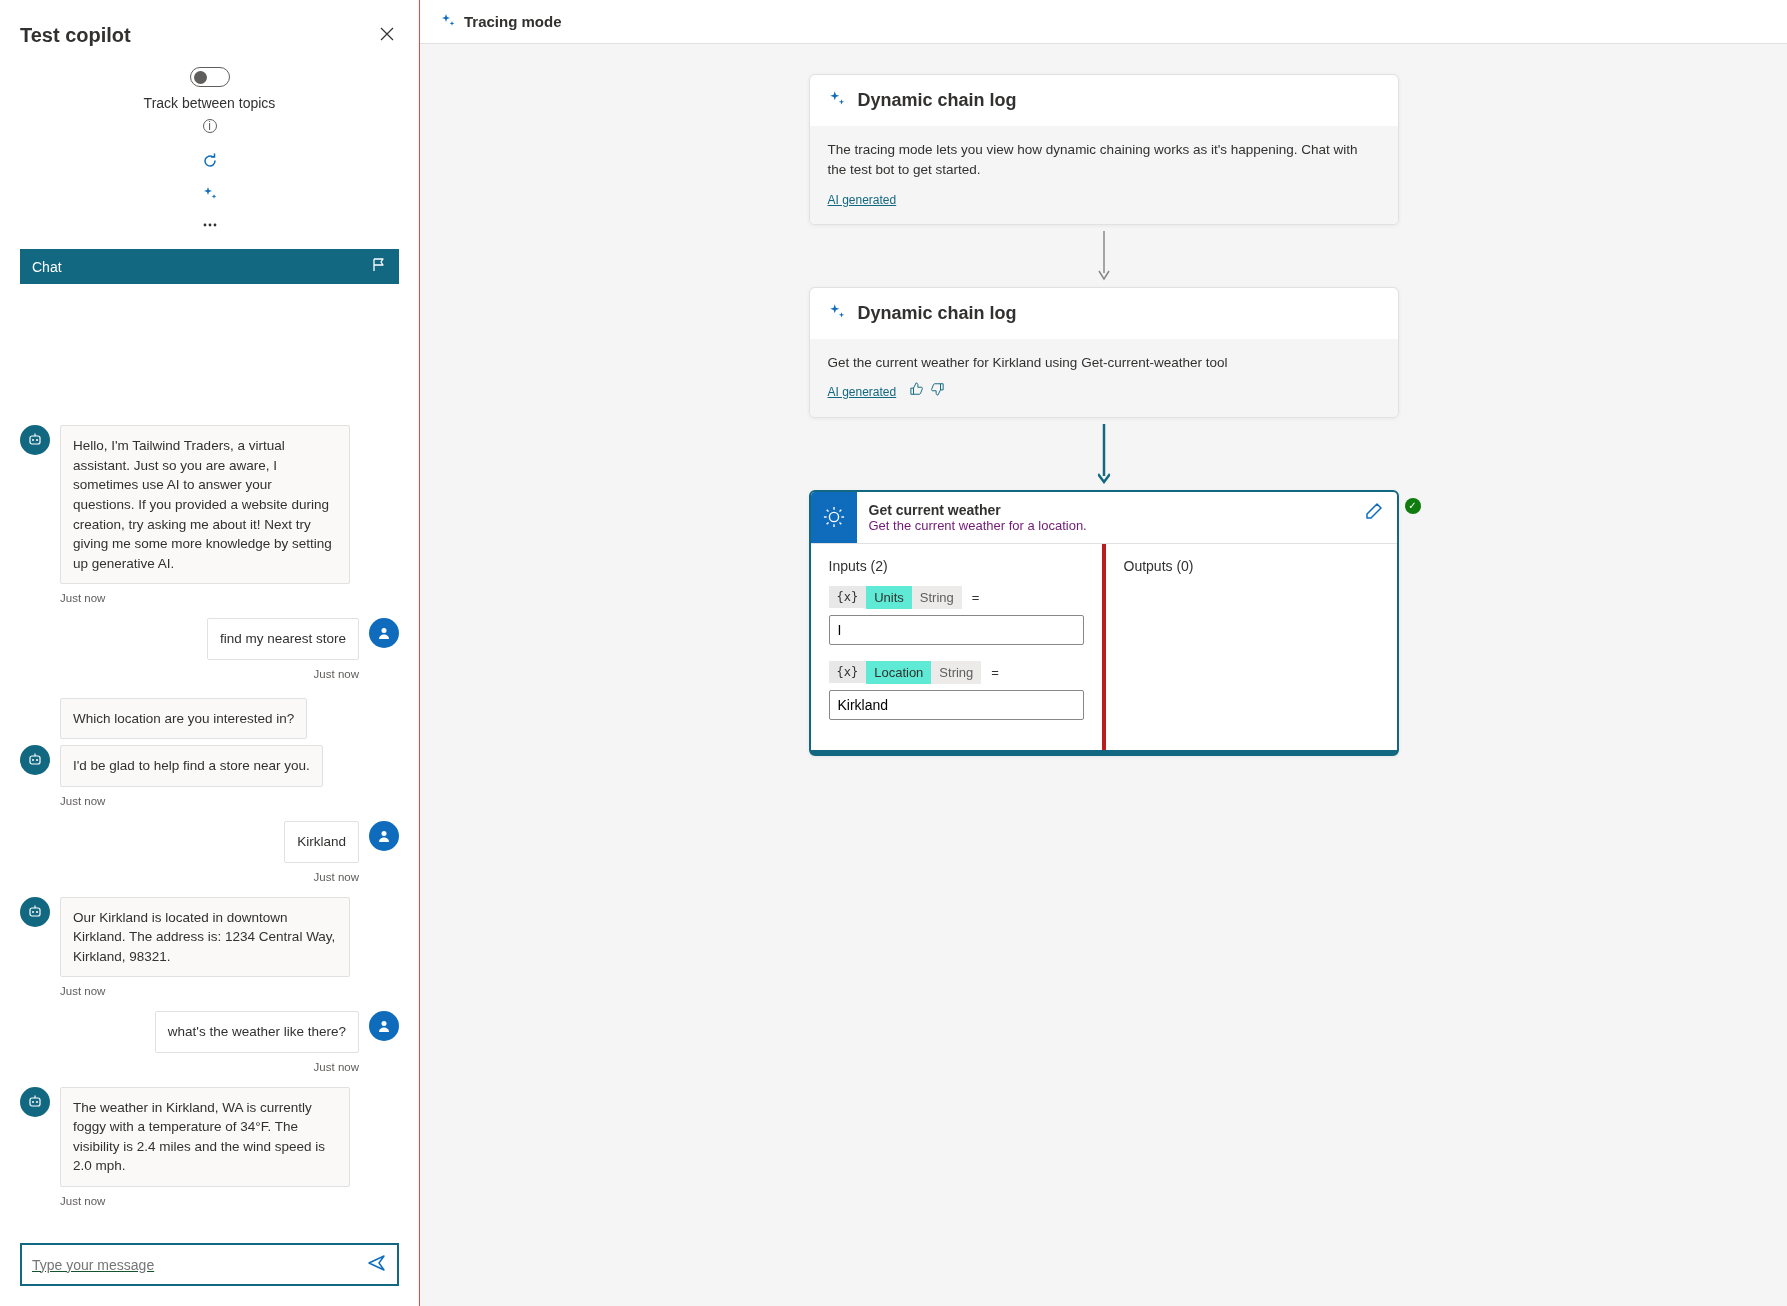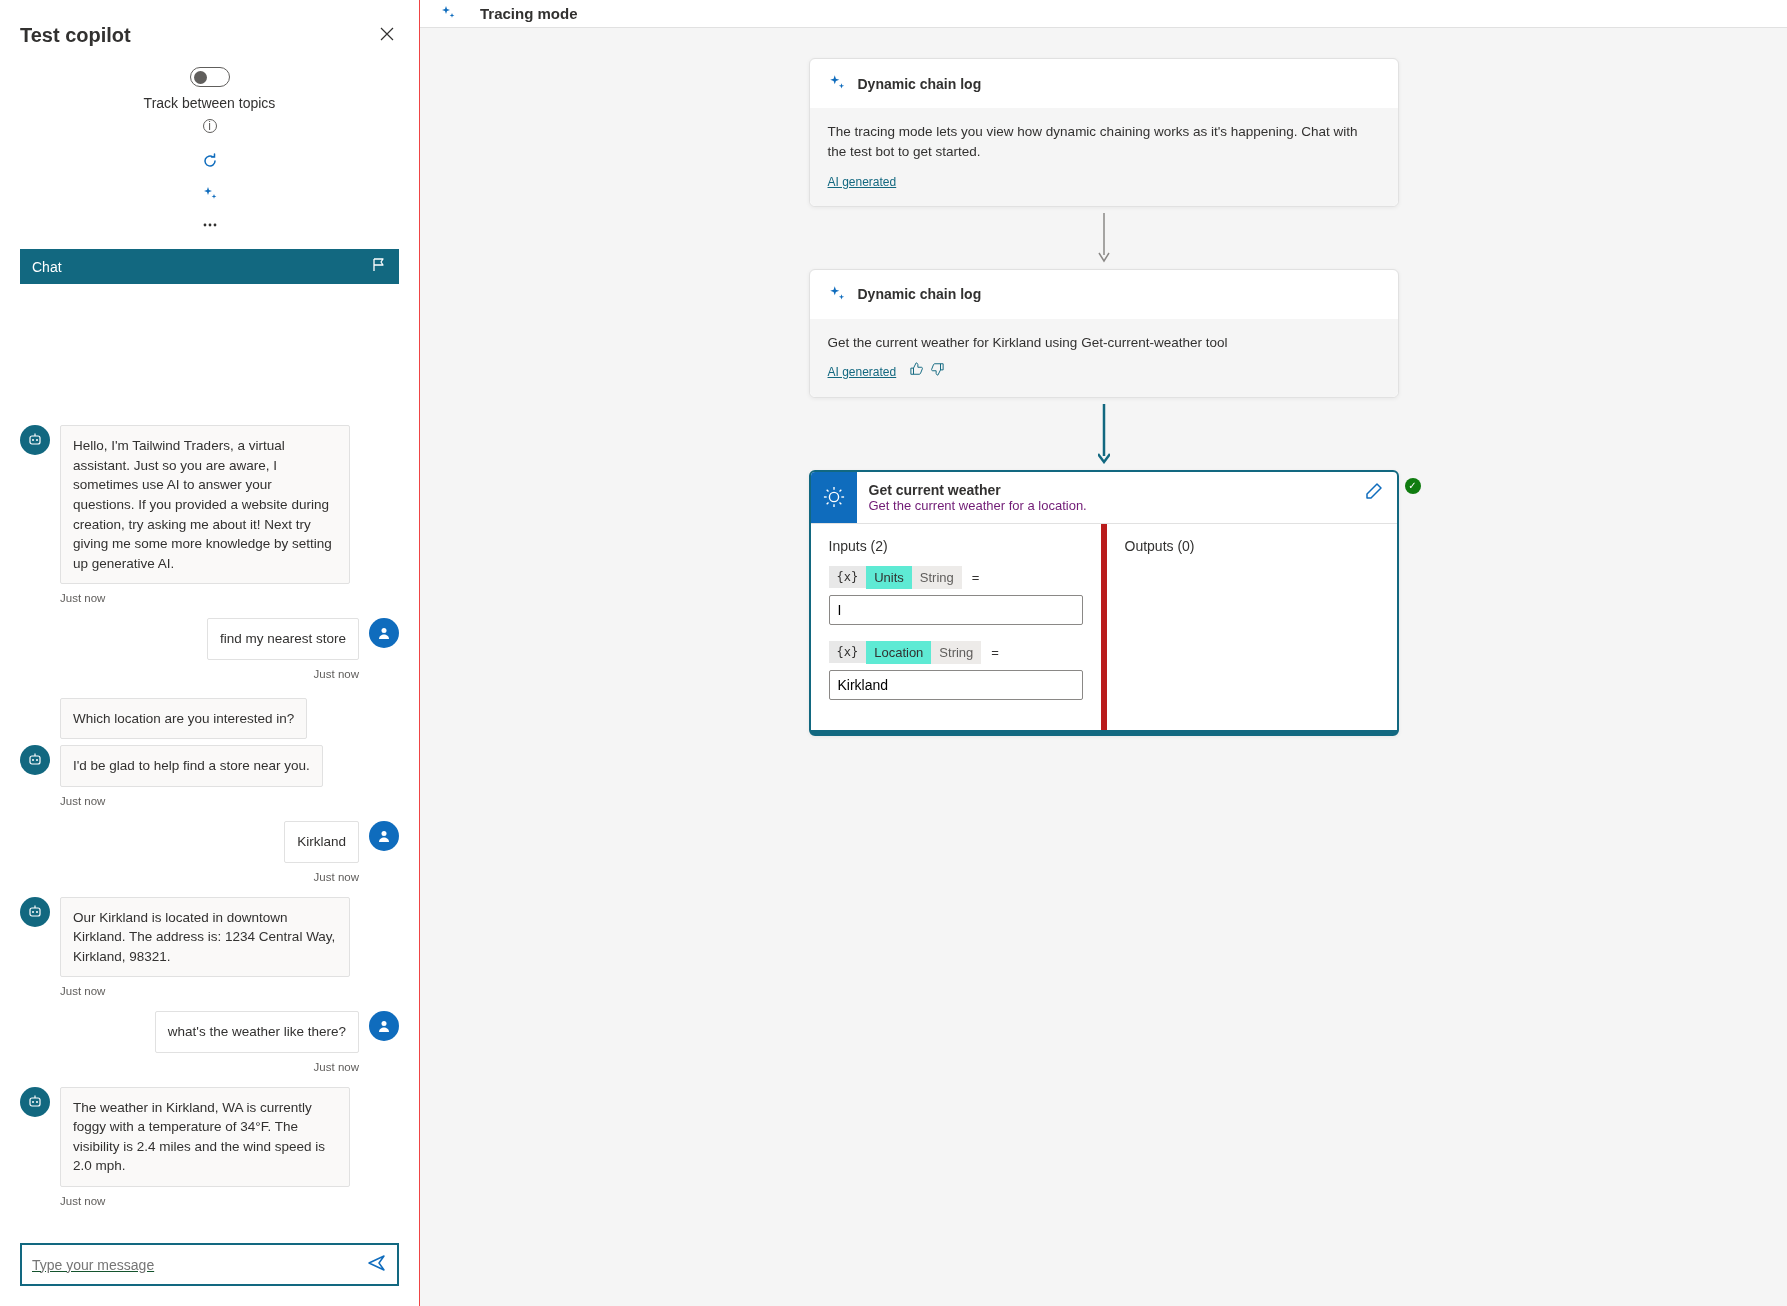--- a/index.html
+++ b/index.html
@@ -23,43 +23,43 @@
 .avatar { width: 30px; height: 30px; border-radius: 50%; background: #126880; color: #fff; display: flex; align-items: center; justify-content: center; flex: 0 0 30px; }
 .avatar.user-av { background: #0f6cbd; }
 .bubble { border: 1px solid #e1e1e1; background: #faf9f8; padding: 10px 12px; border-radius: 2px; max-width: 290px; font-size: 13.5px; line-height: 1.45; color: #323130; }
 .bubble.user-b { background: #fff; }
 .ts { font-size: 11.5px; color: #605e5c; padding: 2px 0 8px 40px; }
 .ts.right { text-align: right; padding: 2px 40px 8px 0; }
 .chat-input-wrap { margin: 8px 20px 20px 20px; border: 2px solid #126880; display: flex; align-items: center; padding: 8px 10px; }
 .chat-input { flex: 1; border: none; outline: none; font-size: 14px; color: #14532d; text-decoration: underline; }
 .send-btn { color: #0f6cbd; cursor: pointer; }
 .main { flex: 1; background: #f5f5f5; display: flex; flex-direction: column; }
-.main-header { background: #fff; padding: 4px 20px; display: flex; align-items: center; gap: 24px; border-bottom: 1px solid #e1e1e1; }
+.main-header { background: #fff; padding: 12px 20px; display: flex; align-items: center; gap: 8px; border-bottom: 1px solid #e1e1e1; }
 .main-title { font-size: 15px; font-weight: 600; }
 .canvas { flex: 1; position: relative; padding: 30px 40px; overflow: auto; }
 .flow { width: 590px; margin: 0 auto; position: relative; }
 .node { background: #fff; border: 1px solid #e1e1e1; border-radius: 6px; box-shadow: 0 1px 4px rgba(0,0,0,0.06); margin-bottom: 0; }
 .node-inner { padding: 14px 18px; }
-.node-head { display: flex; align-items: center; gap: 12px; font-weight: 600; font-size: 14px; }
+.node-head { display: flex; align-items: center; gap: 12px; font-weight: 600; font-size: 18px; }
 .node-body { background: #f5f5f5; border-bottom-left-radius: 6px; border-bottom-right-radius: 6px; padding: 14px 18px; font-size: 13.5px; color: #323130; line-height: 1.5; }
 .ai-gen { color: #126880; text-decoration: underline; font-size: 12px; display: inline-block; margin-top: 10px; cursor: pointer; }
 .thumbs { display: inline-flex; gap: 6px; margin-left: 10px; vertical-align: middle; }
 .thumb { color: #126880; cursor: pointer; }
 .connector { display: flex; justify-content: center; padding: 6px 0; }
 .connector svg { display: block; }
 .tool-node { border: 2px solid #126880; border-bottom-width: 6px; position: relative; }
 .tool-head { display: flex; align-items: stretch; }
 .tool-icon { width: 46px; background: #0f6cbd; border-top-left-radius: 4px; display: flex; align-items: center; justify-content: center; color: #fff; }
 .tool-titles { flex: 1; padding: 10px 12px; }
 .tool-title { font-weight: 600; font-size: 14px; }
 .tool-sub { font-size: 13px; color: #701a75; }
 .edit-ic { padding: 10px 14px; color: #0f6cbd; cursor: pointer; }
 .tool-body { display: flex; border-top: 1px solid #e1e1e1; }
 .io-col { flex: 1; padding: 14px 18px; }
-.io-col.inputs { border-right: 6px solid #b91c1c; }
+.io-col.inputs { border-right: 4px solid #b91c1c; }
 .io-title { font-size: 14px; margin-bottom: 12px; }
 .param { margin-bottom: 16px; }
 .param-tags { display: flex; align-items: center; gap: 0; margin-bottom: 6px; font-size: 13px; }
 .tag { padding: 4px 8px; background: #f0f0f0; }
 .tag.var { background: #e8e8e8; font-family: monospace; font-size: 12px; }
 .tag.name { background: #5eead4; }
 .tag.type { background: #edebe9; color: #605e5c; }
 .tag.eq { background: transparent; padding: 4px 10px; }
 .param-input { width: 100%; border: 1px solid #8a8886; padding: 6px 8px; font-size: 14px; border-radius: 2px; }
 .check-badge { position: absolute; right: -24px; top: 6px; width: 16px; height: 16px; background: #107c10; border-radius: 50%; display: flex; align-items: center; justify-content: center; color: #fff; font-size: 10px; }

